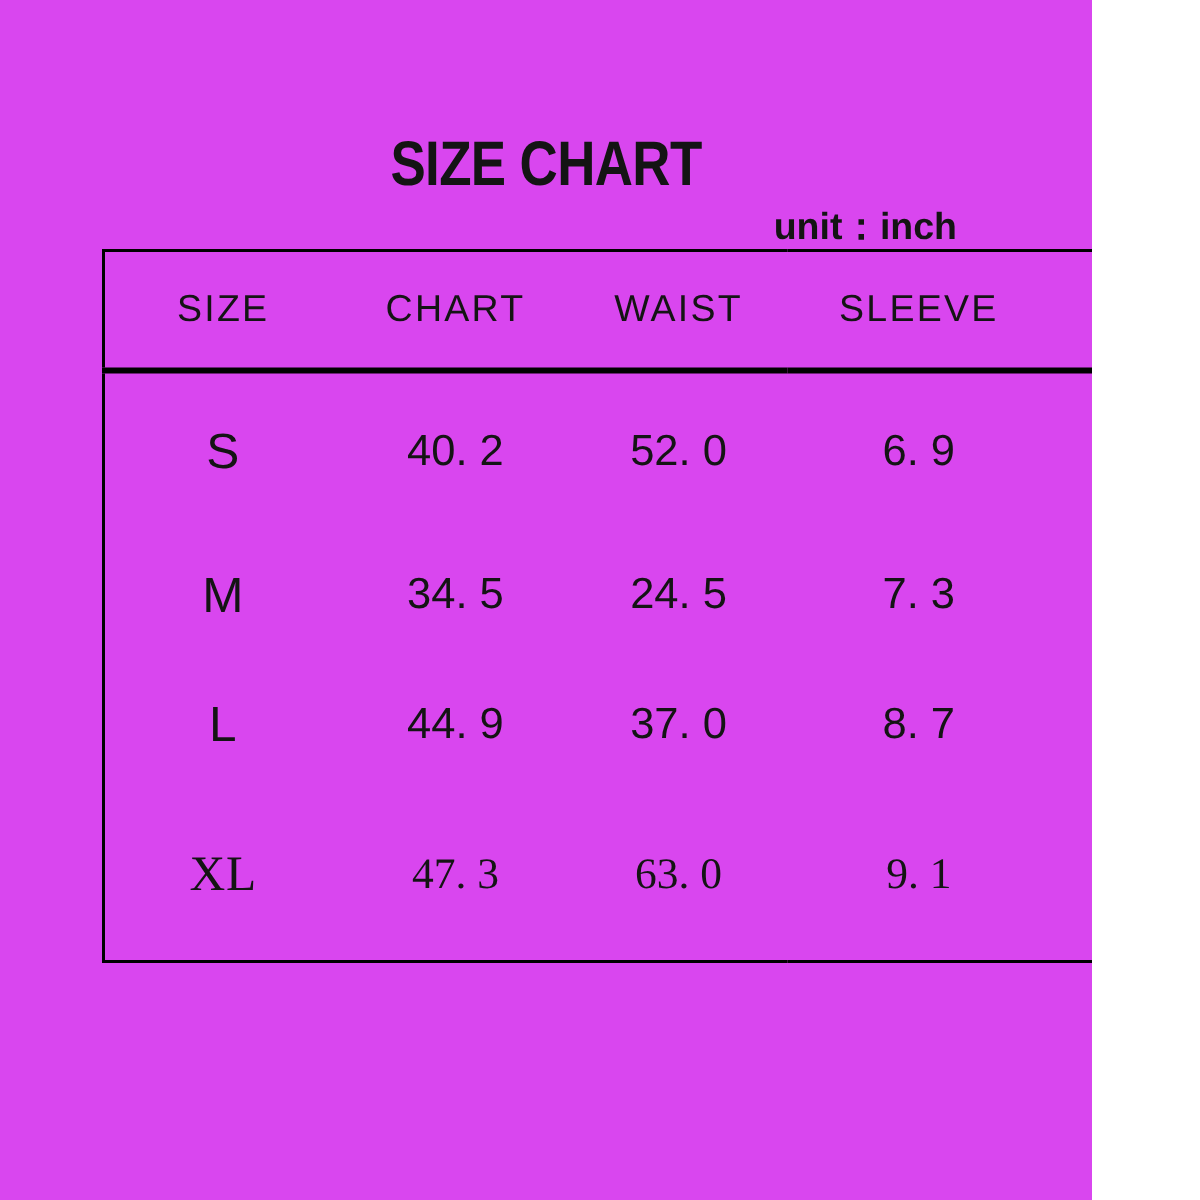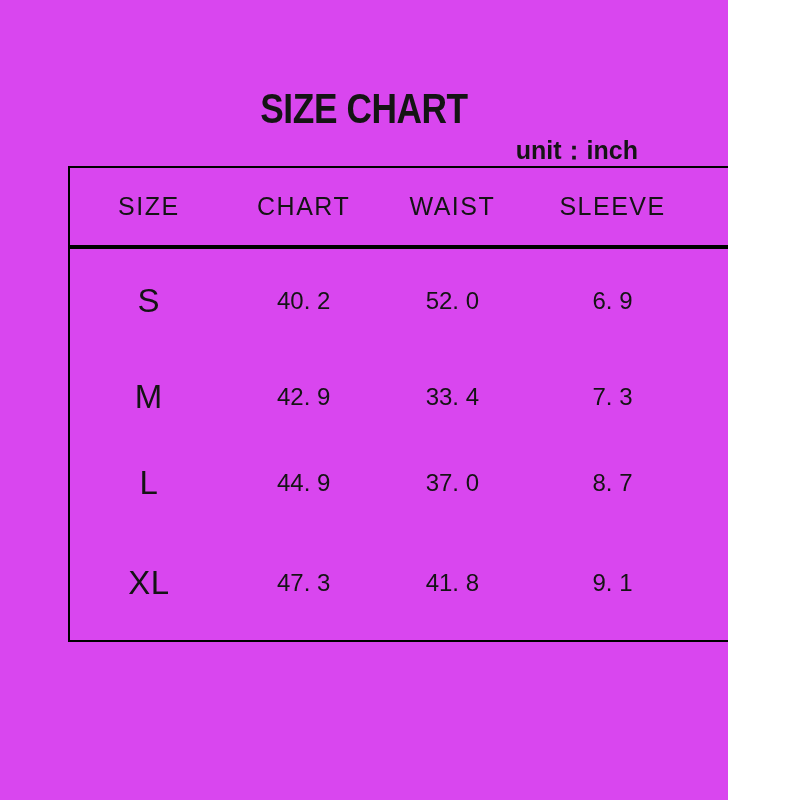--- a/index.html
+++ b/index.html
@@ -54,23 +54,23 @@
     white-space: pre;
   }
   tbody td {
     text-align: center;
     vertical-align: middle;
     white-space: pre;
   }
   tbody tr:nth-child(1) { height: 106px; }
   tbody tr:nth-child(2) { height: 86px; }
   tbody tr:nth-child(3) { height: 86px; }
-  tbody tr:nth-child(4) { height: 114px; }
+  tbody tr:nth-child(4) { height: 114px; font-family: Liberation Serif, serif; }
   td.size-cell { font-size: 33px; letter-spacing: 0.5px; }
-  td.value-cell { font-size: 24px; }
+  td.value-cell { font-size: 29px; }
   th:last-child, td:last-child { padding-right: 30px; }
 </style>
 </head>
 <body>
 
 <div class="page">
 
   <h1 class="title">SIZE CHART</h1>
 
   <div class="unit-label">unit：inch</div>
@@ -92,32 +92,32 @@
     </thead>
     <tbody>
       <tr>
         <td class="size-cell">S</td>
         <td class="value-cell">40. 2</td>
         <td class="value-cell">52. 0</td>
         <td class="value-cell">6. 9</td>
       </tr>
       <tr>
         <td class="size-cell">M</td>
-        <td class="value-cell">42. 9</td>
-        <td class="value-cell">33. 4</td>
+        <td class="value-cell">34. 5</td>
+        <td class="value-cell">24. 5</td>
         <td class="value-cell">7. 3</td>
       </tr>
       <tr>
         <td class="size-cell">L</td>
         <td class="value-cell">44. 9</td>
         <td class="value-cell">37. 0</td>
         <td class="value-cell">8. 7</td>
       </tr>
       <tr>
         <td class="size-cell">XL</td>
         <td class="value-cell">47. 3</td>
-        <td class="value-cell">41. 8</td>
+        <td class="value-cell">63. 0</td>
         <td class="value-cell">9. 1</td>
       </tr>
     </tbody>
   </table>
 
 </div>
 
 </body></html>

